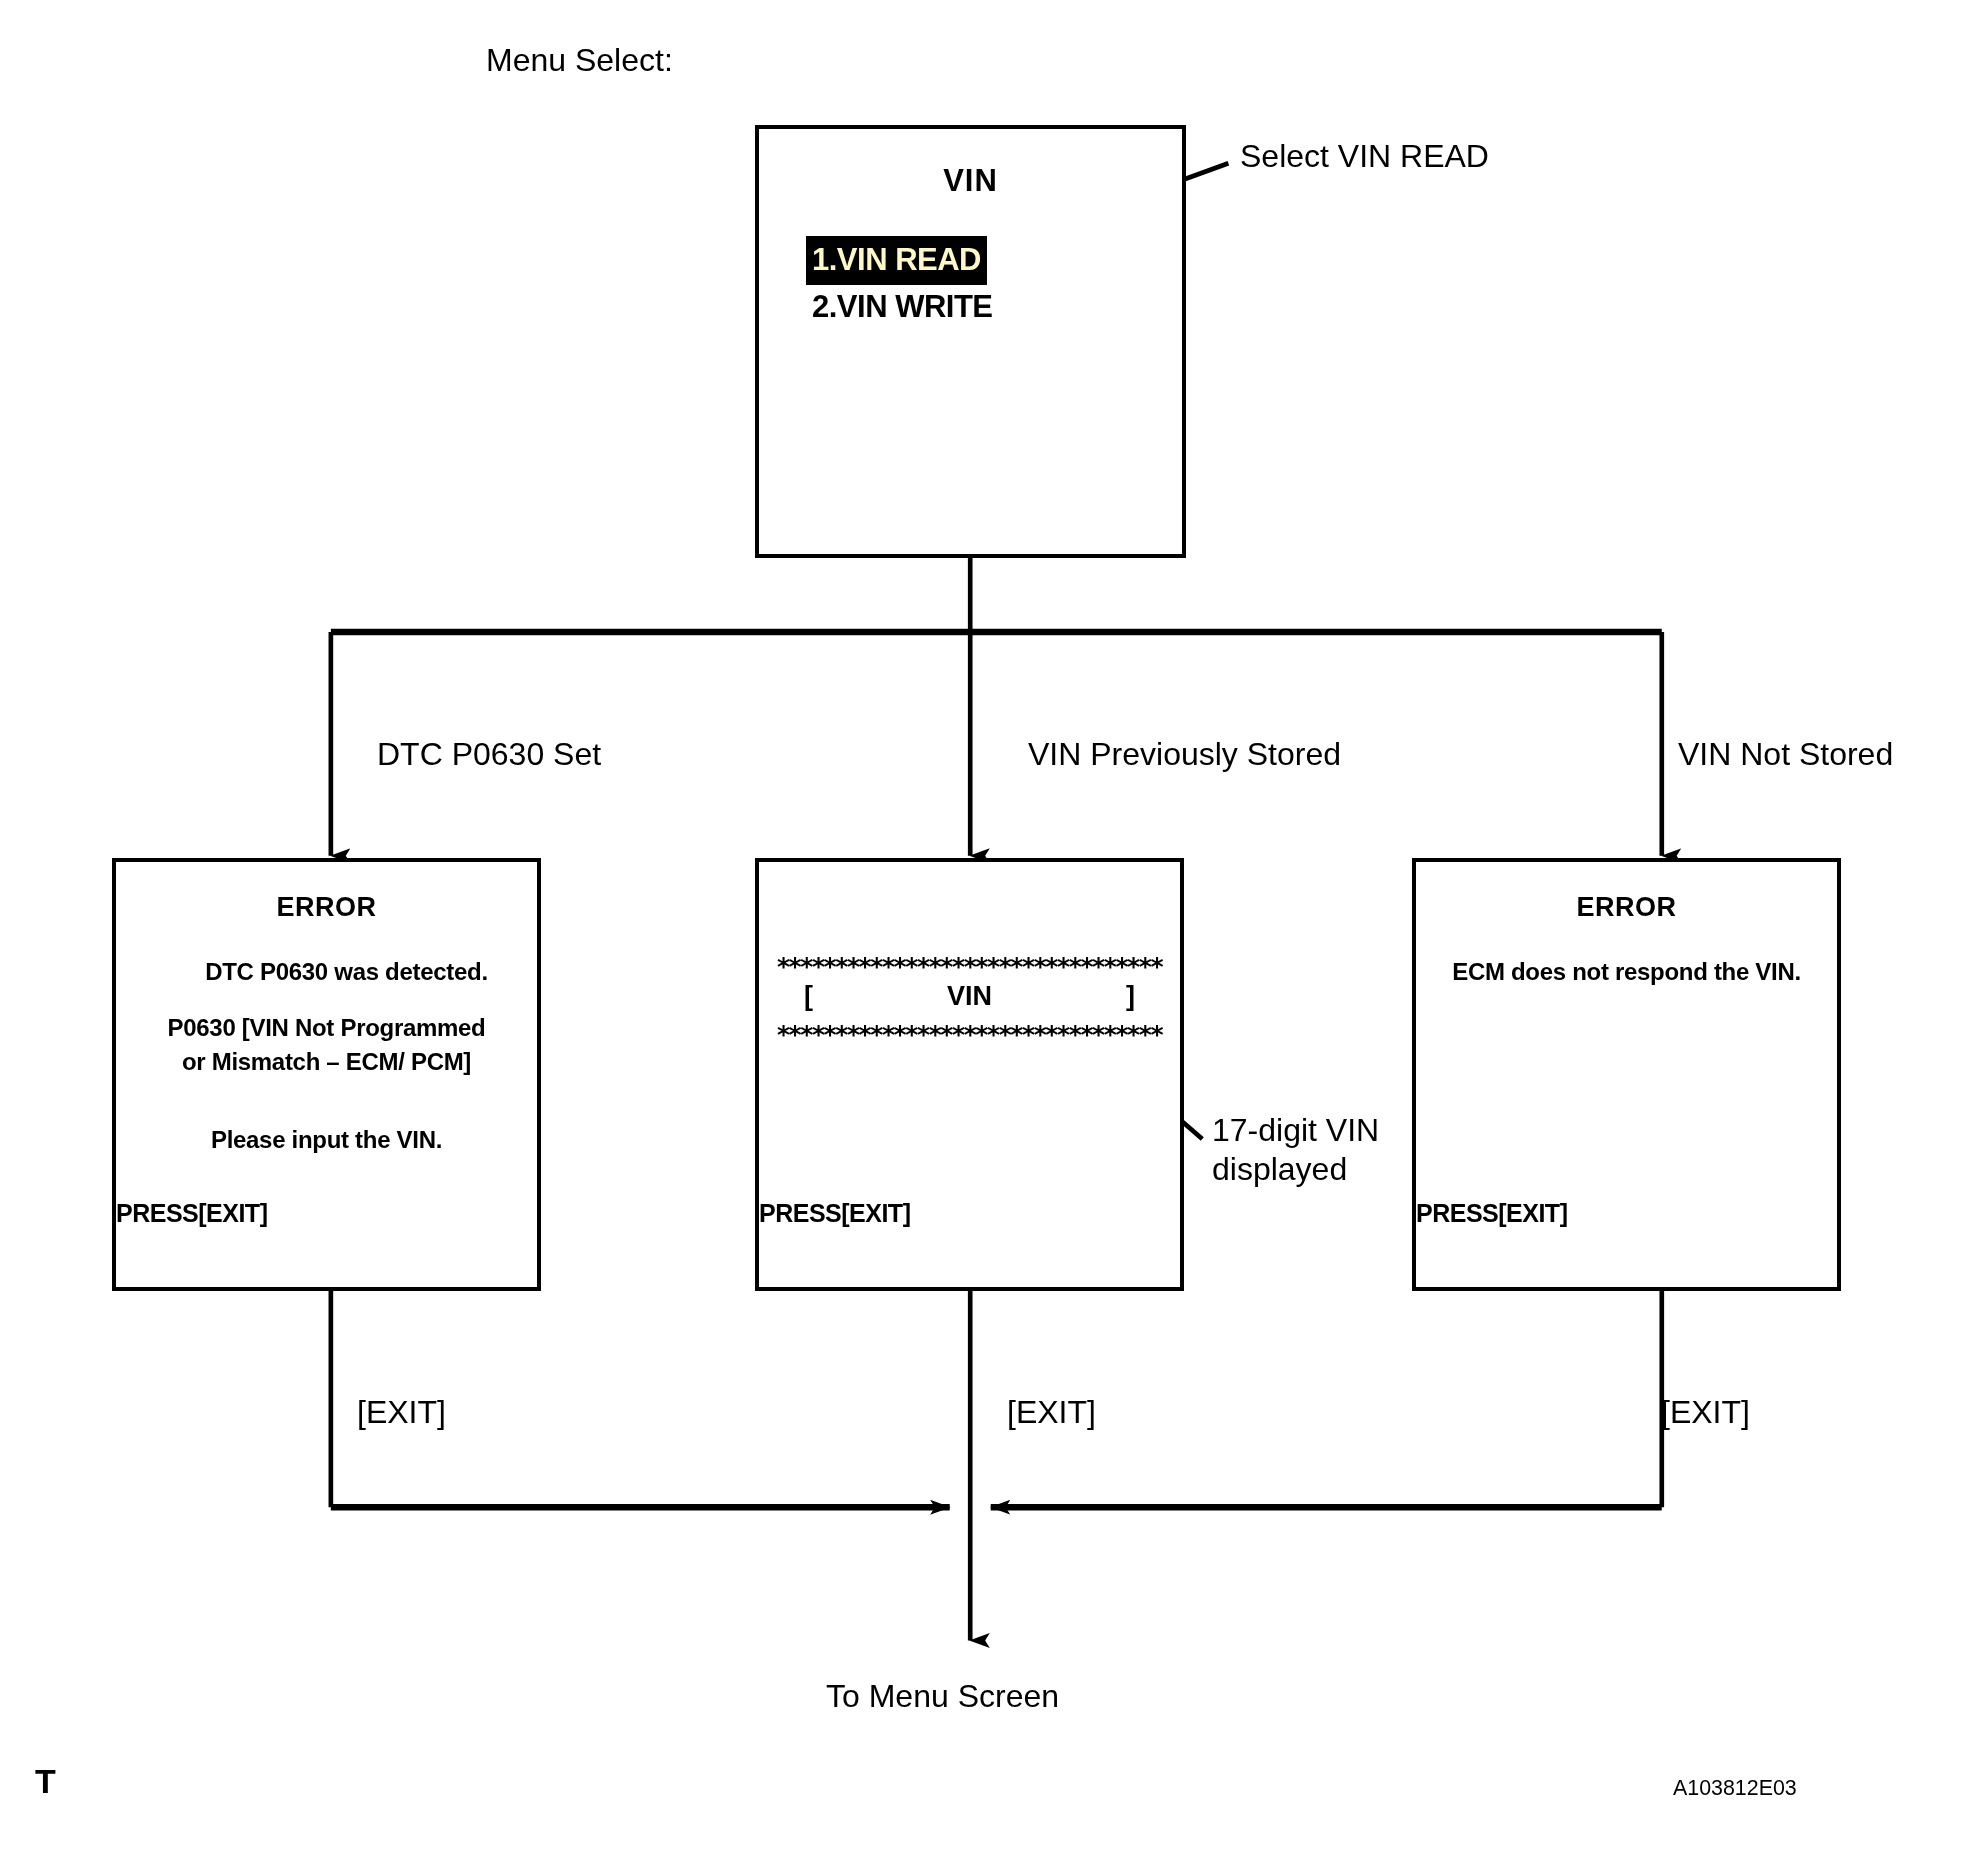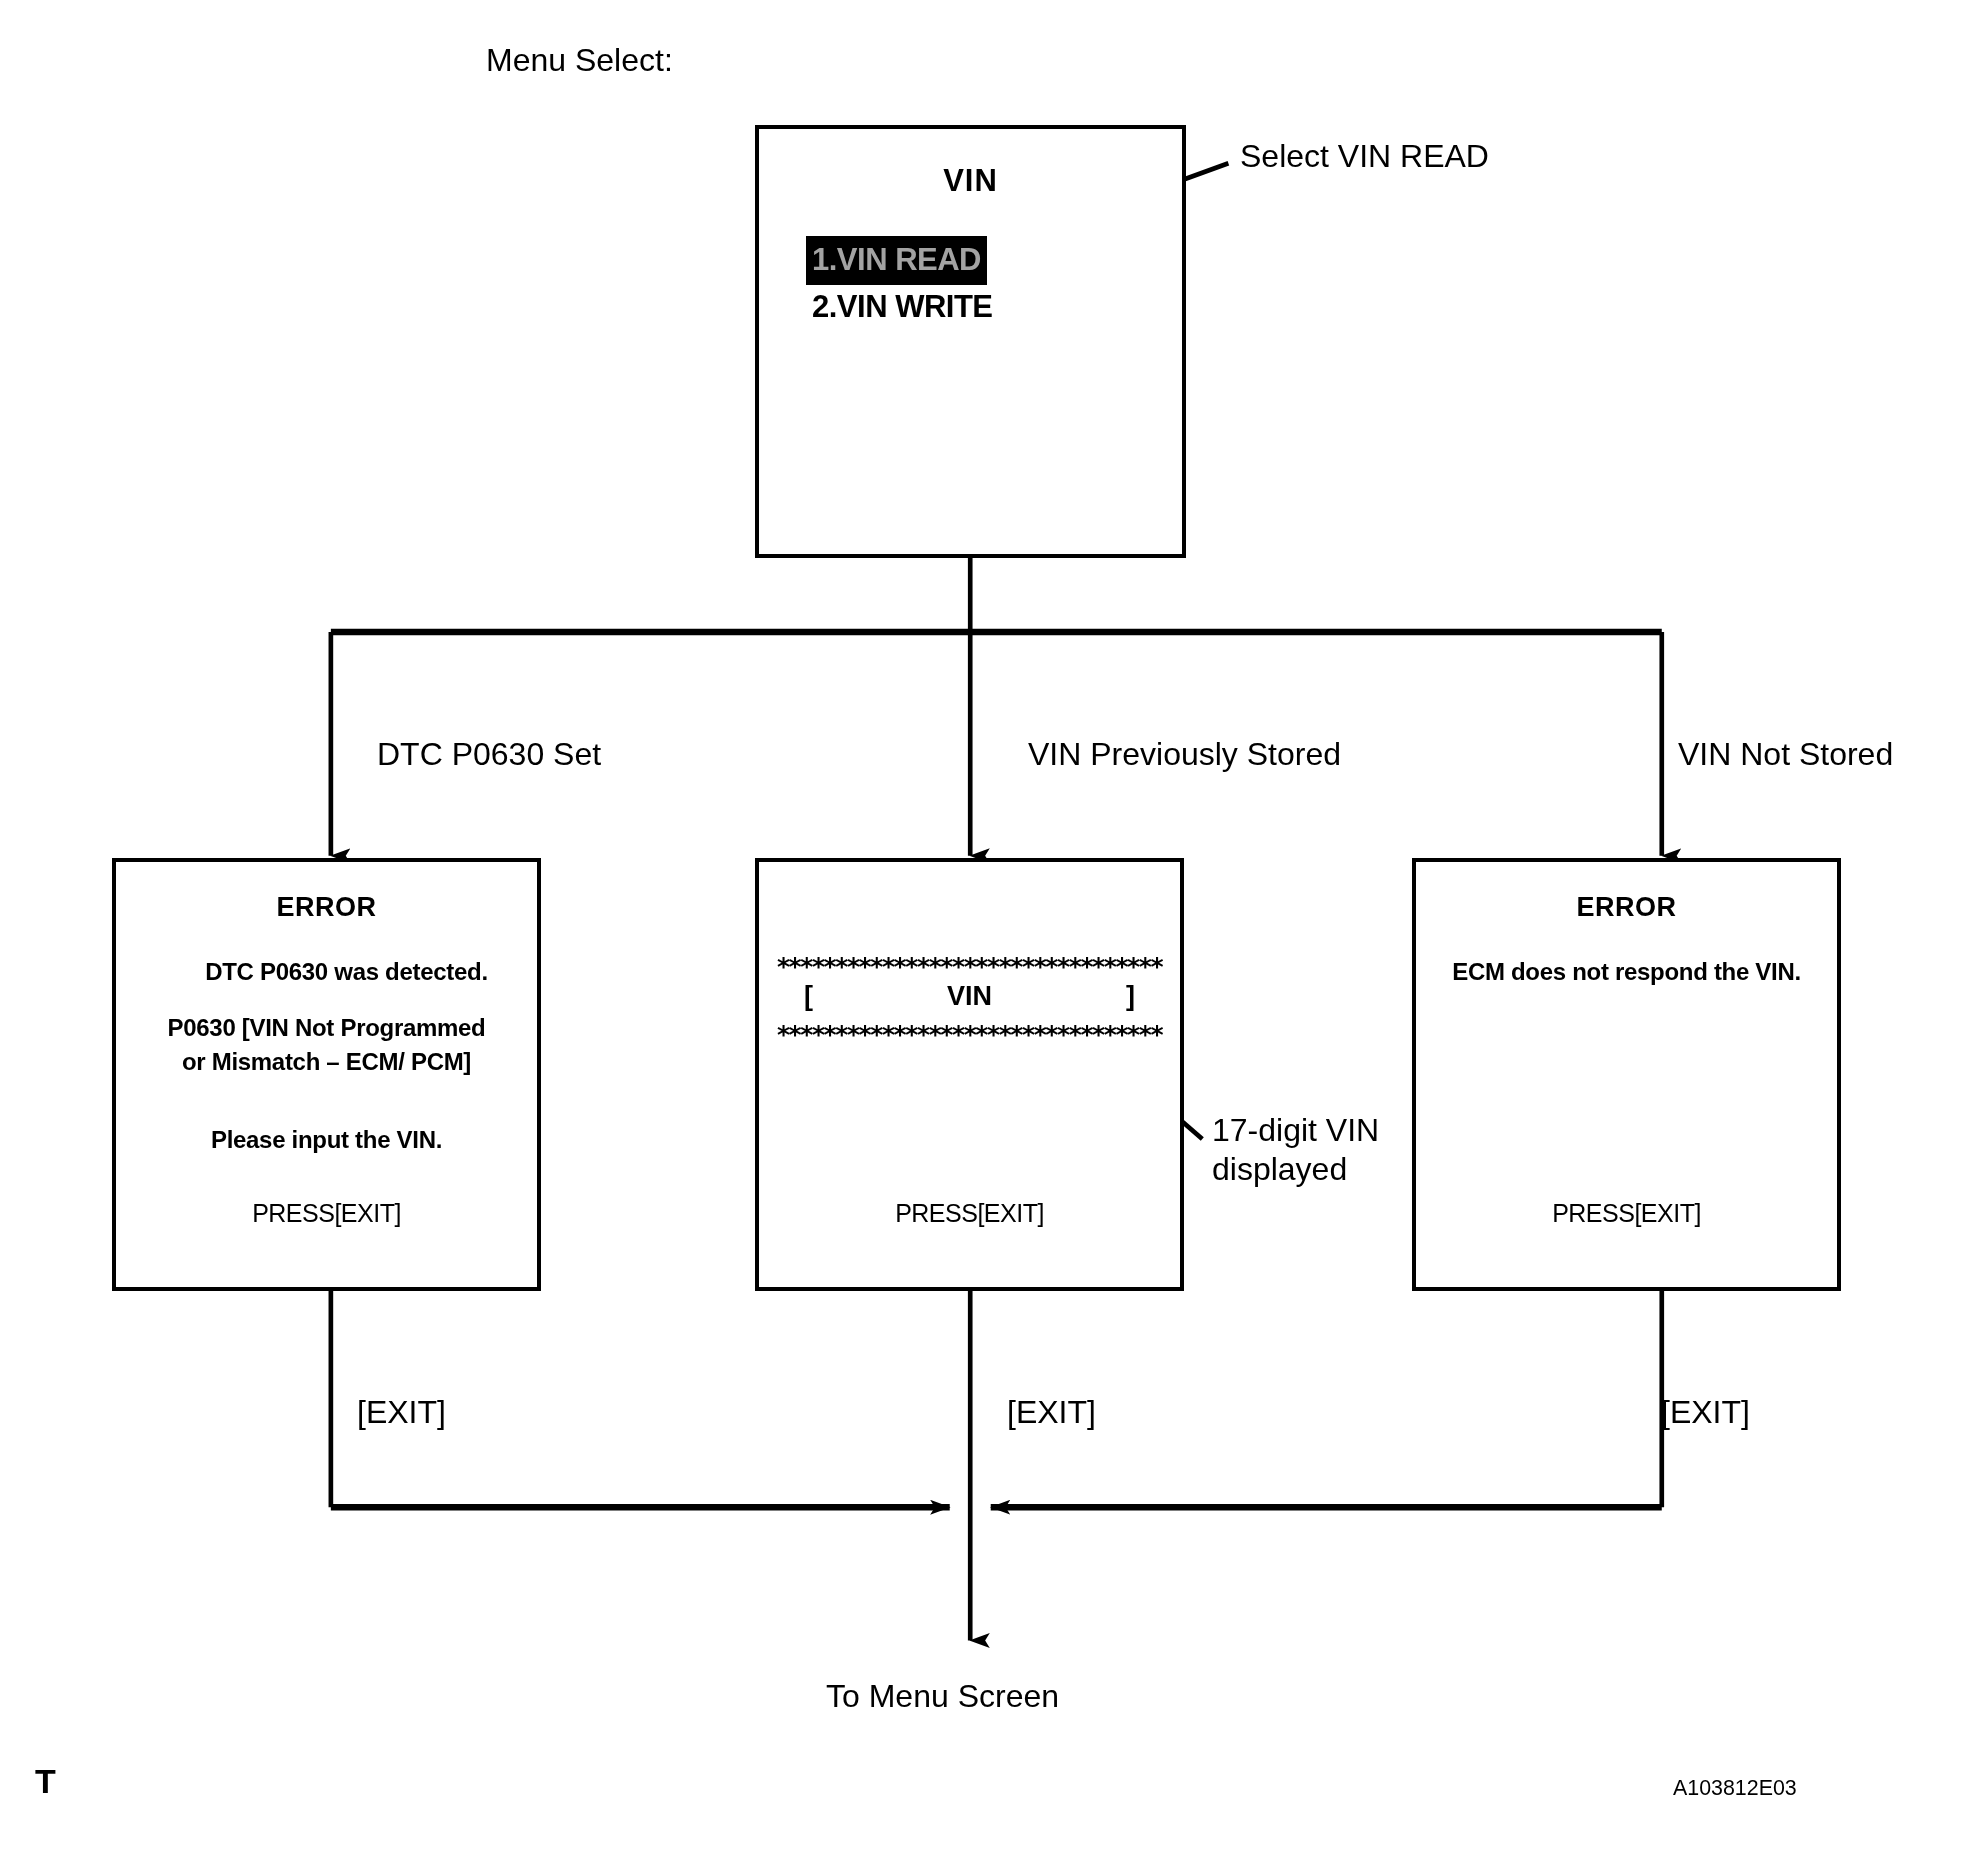--- a/index.html
+++ b/index.html
@@ -18,33 +18,33 @@
             letter-spacing:-0.5px;}
 
   
   #menu-box{left:755px;top:125px;width:431px;height:433px;}
   #menu-title{top:34px;font-size:31px;letter-spacing:0.9px;}
   #menu-items{position:absolute;left:0;top:107px;width:100%;
               display:flex;flex-direction:column;align-items:flex-start;
               padding-left:53px;box-sizing:border-box;}
   .menu-item{font-weight:bold;font-size:31px;line-height:44px;
              white-space:nowrap;letter-spacing:-0.5px;}
-  .menu-item.sel{background:#000;color:#a3a3a3;padding:1.9px 5.6px 2.8px 5.6px;
+  .menu-item.sel{background:#000;color:#fef9c3;padding:1.9px 5.6px 2.8px 5.6px;
                  margin-left:-5.6px;}
 
   
   #left-box{left:112px;top:858px;width:429px;height:433px;}
   #mid-box{left:755px;top:858px;width:429px;height:433px;}
   #right-box{left:1412px;top:858px;width:429px;height:433px;}
   .err-title{top:30px;font-size:27px;letter-spacing:0.5px;}
   .err-line{font-size:24px;line-height:34px;letter-spacing:-0.3px;}
   .err-body{position:absolute;left:0;width:100%;text-align:center;
             font-weight:bold;}
-  .press{position:absolute;left:0;width:100%;text-align:center;
-         font-weight:normal;font-size:25px;letter-spacing:-0.5px;}
+  .press{position:absolute;left:0;width:100%;
+         font-weight:bold;font-size:25px;letter-spacing:-0.5px;}
 
   
   .stars{position:absolute;left:0;width:100%;text-align:center;
          font-weight:bold;font-size:25px;letter-spacing:-1.4px;
          font-family:"DejaVu Sans", sans-serif;line-height:18.6px;}
   .vinrow{position:absolute;left:45px;right:45px;display:flex;
           justify-content:space-between;align-items:center;
           font-weight:bold;font-size:27px;}
   .vinrow .mid{flex:1;text-align:center;}
 

